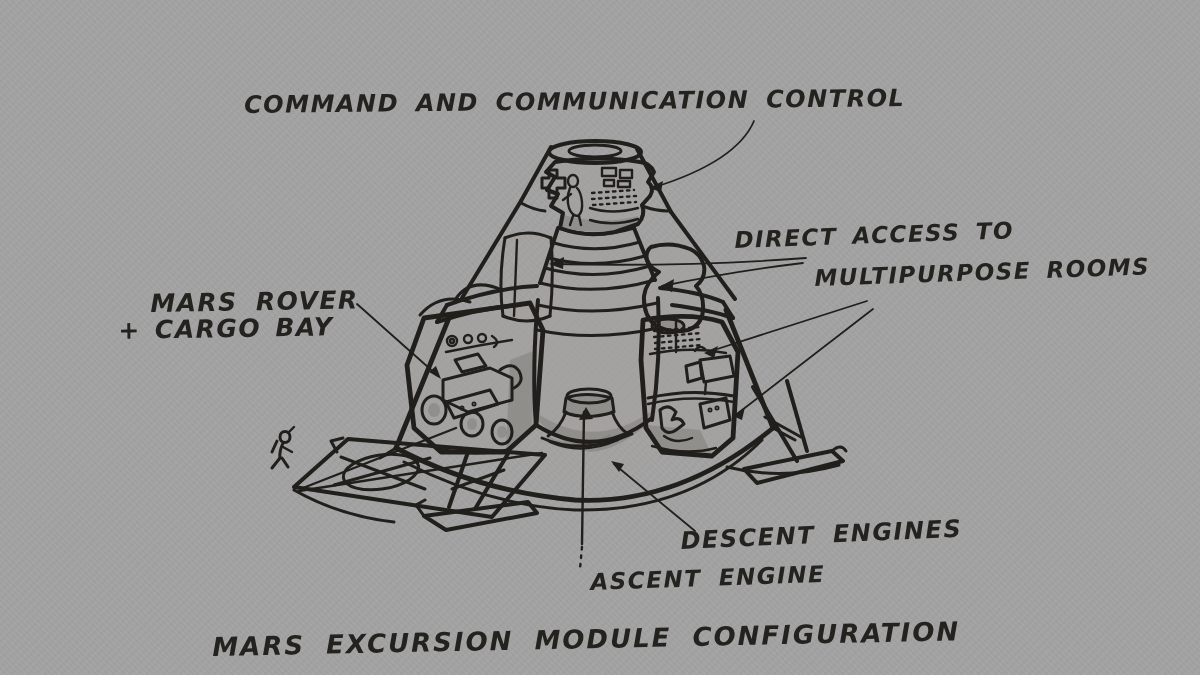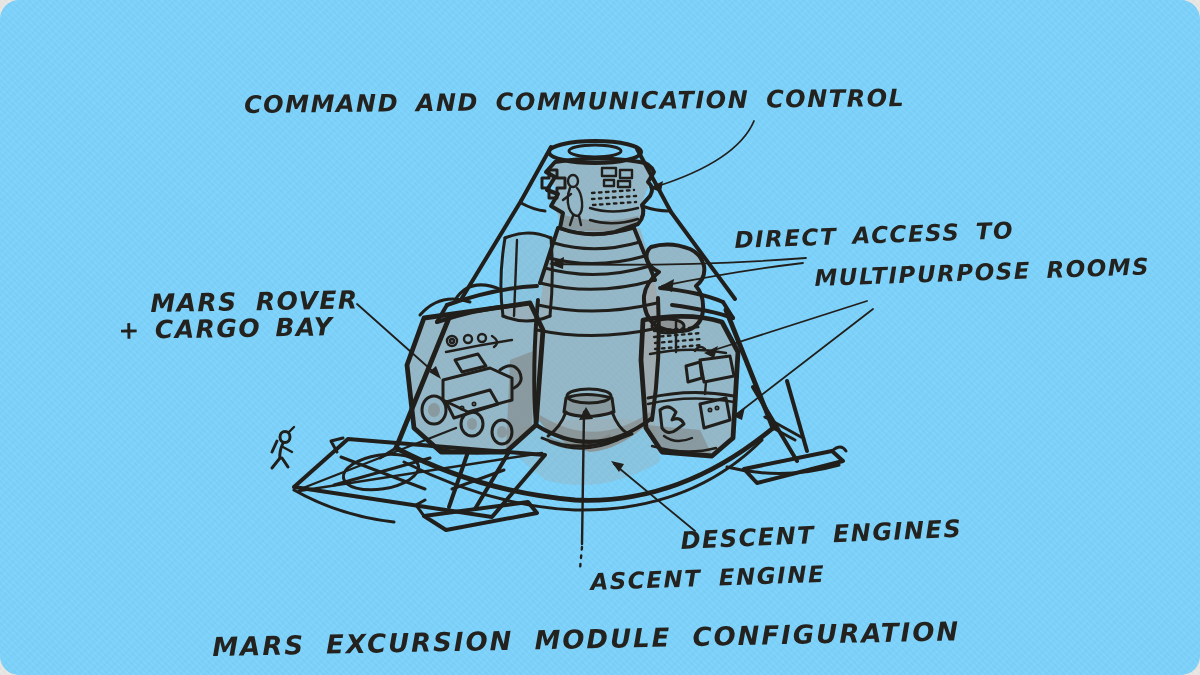--- a/index.html
+++ b/index.html
@@ -3,22 +3,21 @@
 <meta charset="utf-8">
 <style>
   html,body{margin:0;padding:0;}
   body{
     width:1200px;height:675px;overflow:hidden;
     font-family:"DejaVu Sans", sans-serif;
     background:#e9e8e5;
   }
   .page{
     position:relative;width:1200px;height:675px;
-    background:#7dd3fc;
-    border-radius:19px;
+    background:#a3a3a3;
   }
   
   .page::before{
     content:"";position:absolute;inset:0;pointer-events:none;
     background:
       repeating-linear-gradient(45deg, rgba(0,0,0,0.015) 0 2px, rgba(255,255,255,0.015) 2px 4px),
       repeating-linear-gradient(-45deg, rgba(0,0,0,0.012) 0 3px, rgba(255,255,255,0.01) 3px 6px);
   }
   svg{position:absolute;left:0;top:0;}
   .marker path,.marker ellipse{fill:#a5a39f;opacity:.55;stroke:none;}

